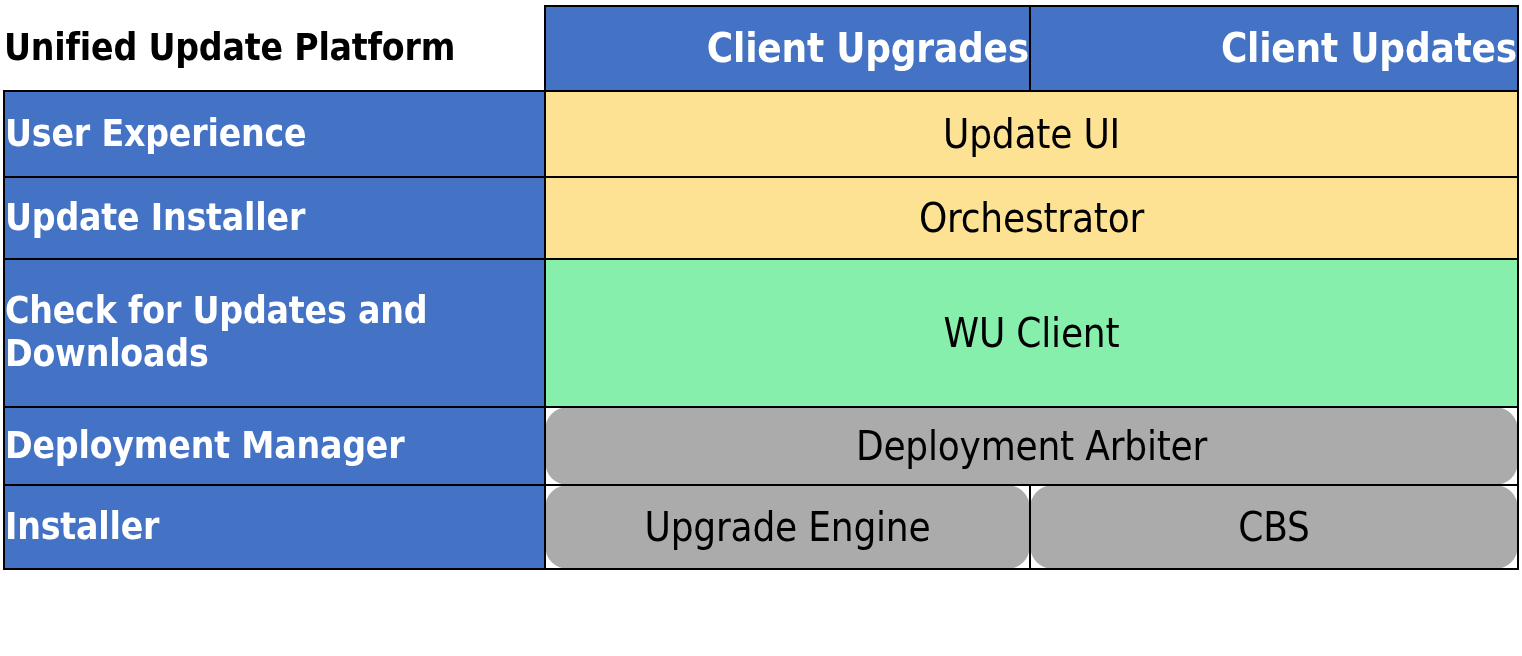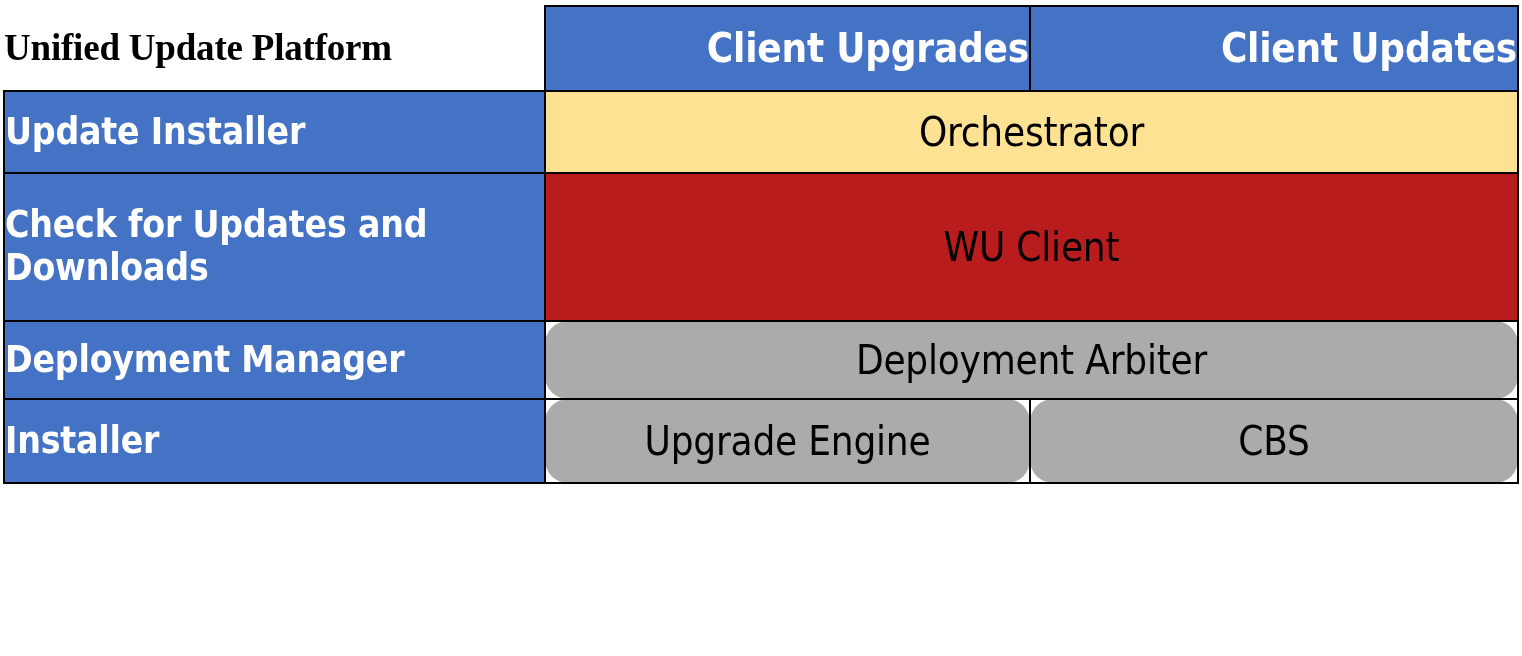--- a/index.html
+++ b/index.html
@@ -41,21 +41,20 @@
     border-top: none !important;
     border-left: none !important;
     color: #000000;
     font-weight: bold;
     font-size: 37px;
     font-stretch: condensed;
     text-align: left;
     padding-left: 18px;
     letter-spacing: -0.2px;
     white-space: nowrap;
-    font-family: Liberation Serif, serif;
   }
 
   .col-head {
     background: #4472C4;
     color: #ffffff;
     font-weight: bold;
     font-size: 40px;
     font-stretch: condensed;
     text-align: right;
     letter-spacing: -0.2px;
@@ -77,21 +76,21 @@
   
   .cell {
     text-align: center;
     color: #000000;
     font-weight: normal;
     font-size: 40px;
     font-stretch: condensed;
     letter-spacing: -0.2px;
   }
   .fill-yellow { background: #FDE293; }
-  .fill-green  { background: #b91c1c; }
+  .fill-green  { background: #86efac; }
   .fill-gray   { background: #ABABAB; border-radius: 23px; }
 
   
   .r-ux     { height: 86px; }
   .r-sched  { height: 82px; }
   .r-check  { height: 148px; }
   .r-handler{ height: 78px; }
   .r-deploy { height: 78px; margin-top: 40px; }
   .r-install{ height: 84px; }
 </style>
@@ -105,20 +104,24 @@
     <col class="col-c">
   </colgroup>
   <tbody>
 
     <tr class="hdr-row">
       <td class="platform-title">Unified Update Platform</td>
       <td class="col-head">Client Upgrades</td>
       <td class="col-head">Client Updates</td>
     </tr>
 
+    <tr class="r-ux">
+      <td class="row-label">User Experience</td>
+      <td class="cell fill-yellow" colspan="2">Update UI</td>
+    </tr>
 
     <tr class="r-sched">
       <td class="row-label">Update Installer</td>
       <td class="cell fill-yellow" colspan="2">Orchestrator</td>
     </tr>
 
     <tr class="r-check">
       <td class="row-label">Check for Updates and Downloads</td>
       <td class="cell fill-green" colspan="2">WU Client</td>
     </tr>

